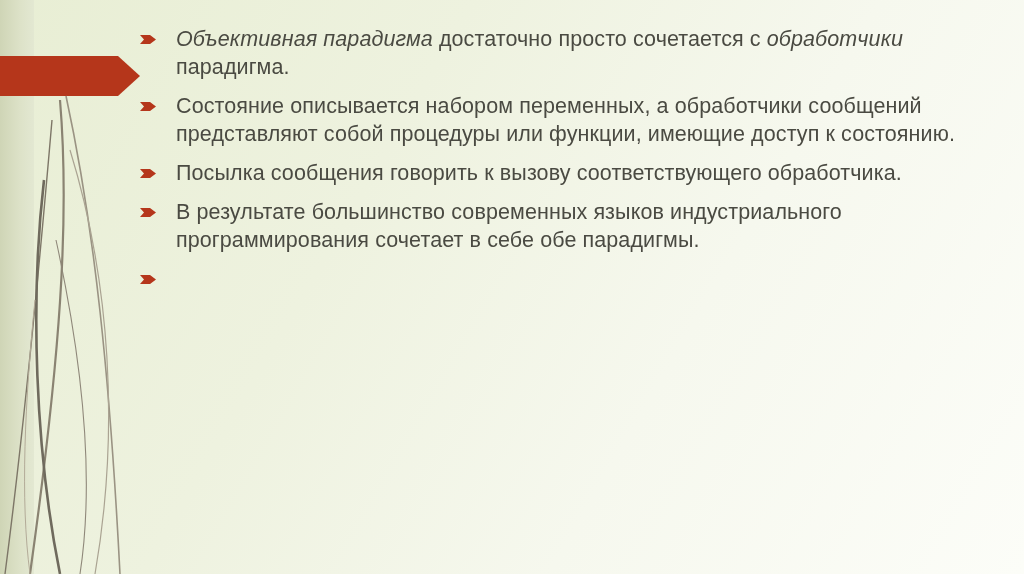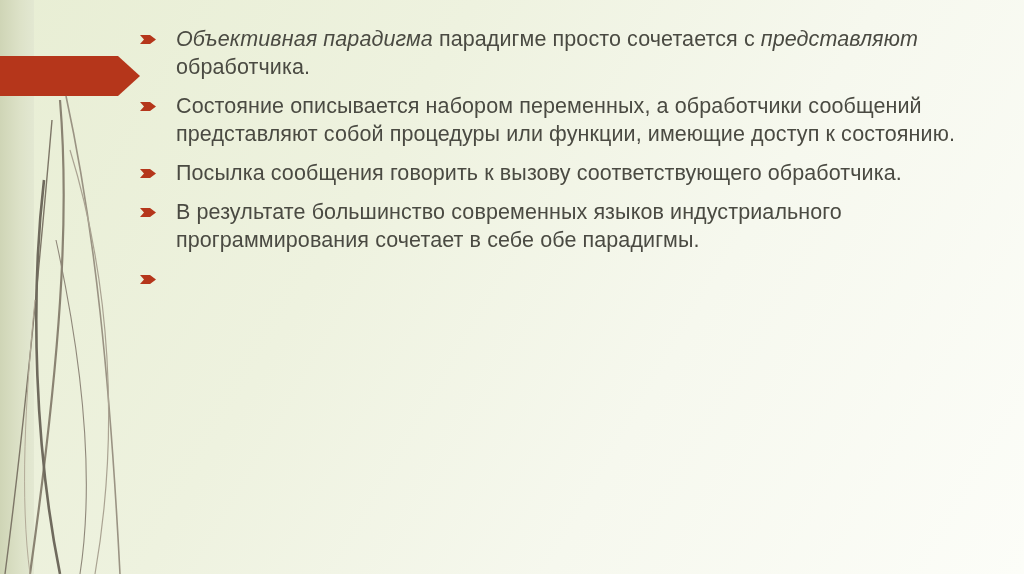--- a/index.html
+++ b/index.html
@@ -124,21 +124,21 @@
 
   <div class="content">
     <ul class="bullets">
 
       <li class="bullet">
         <span class="marker">
           <svg width="17" height="13" viewBox="0 0 17 13">
             <path d="M0 2 L10 2 L16 6.5 L10 11 L0 11 L4 6.5 Z" fill="#b5361b"></path>
           </svg>
         </span>
-        <span><span class="b-bolditalic">Объективная парадигма </span><span>парадигме просто сочетается с </span><span class="b-bolditalic">представляют </span><span>обработчика.</span></span>
+        <span><span class="b-bolditalic">Объективная парадигма </span><span>достаточно просто сочетается с </span><span class="b-bolditalic">обработчики </span><span>парадигма.</span></span>
       </li>
 
       <li class="bullet">
         <span class="marker">
           <svg width="17" height="13" viewBox="0 0 17 13">
             <path d="M0 2 L10 2 L16 6.5 L10 11 L0 11 L4 6.5 Z" fill="#b5361b"></path>
           </svg>
         </span>
         <span>Состояние описывается набором переменных, а обработчики сообщений представляют собой процедуры или функции, имеющие доступ к состоянию.</span>
       </li>

